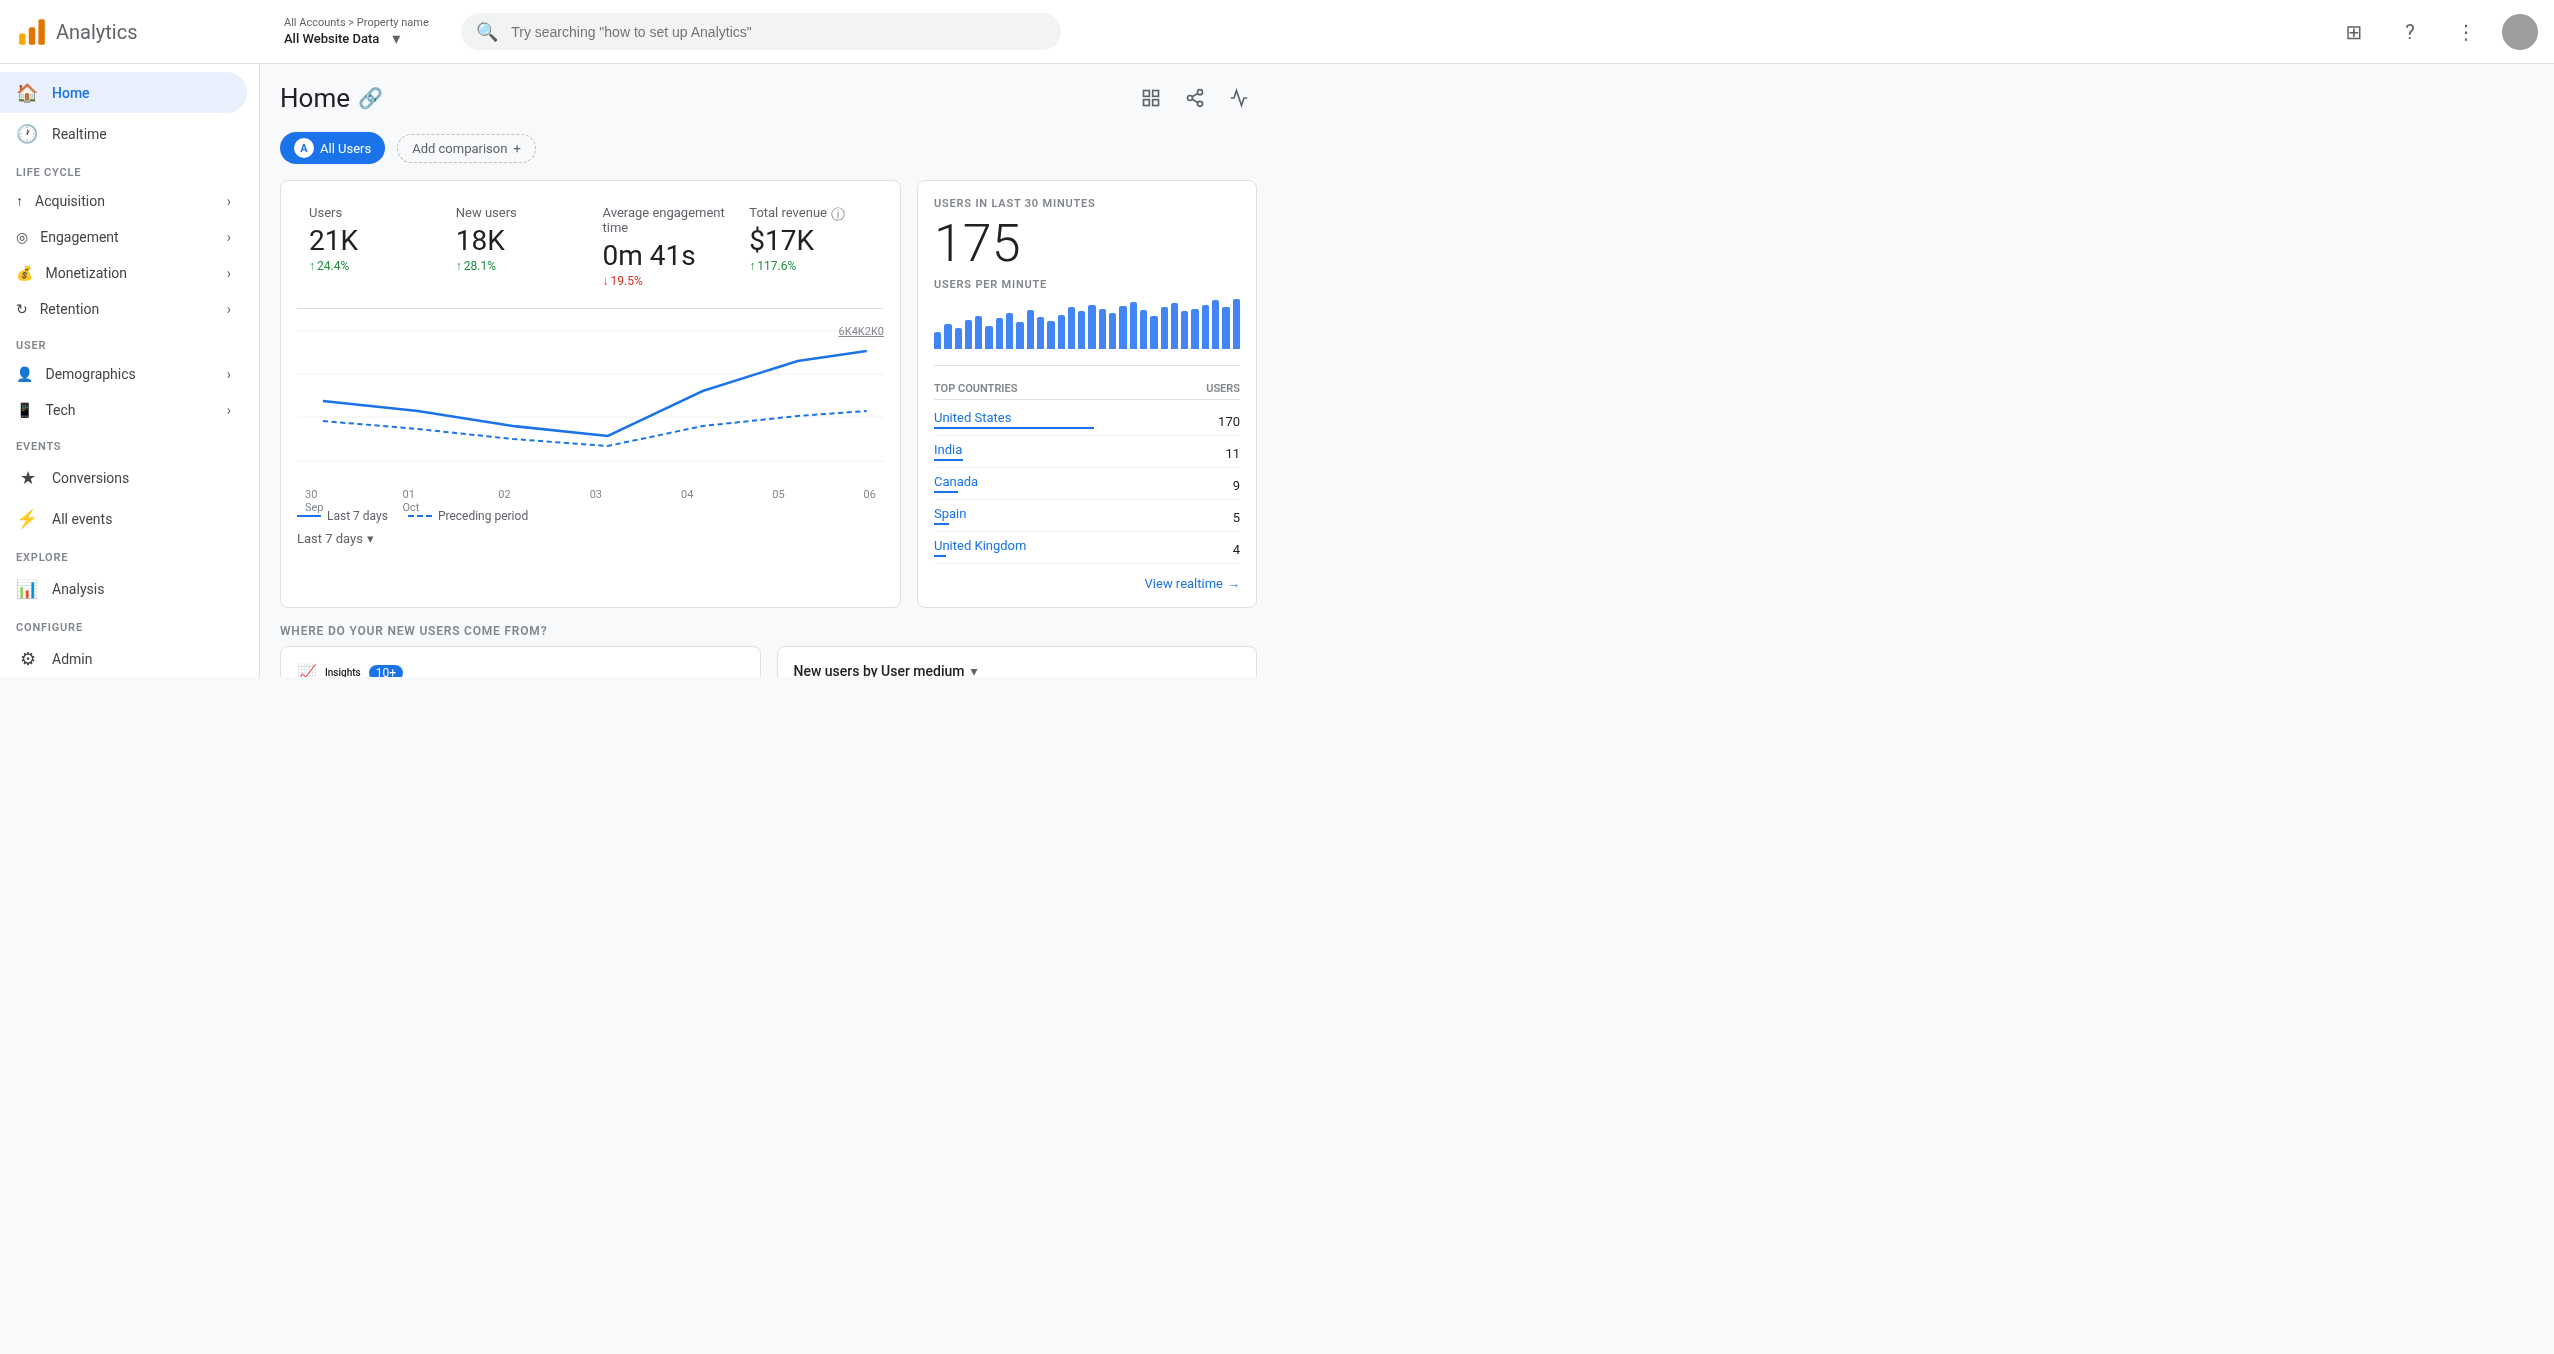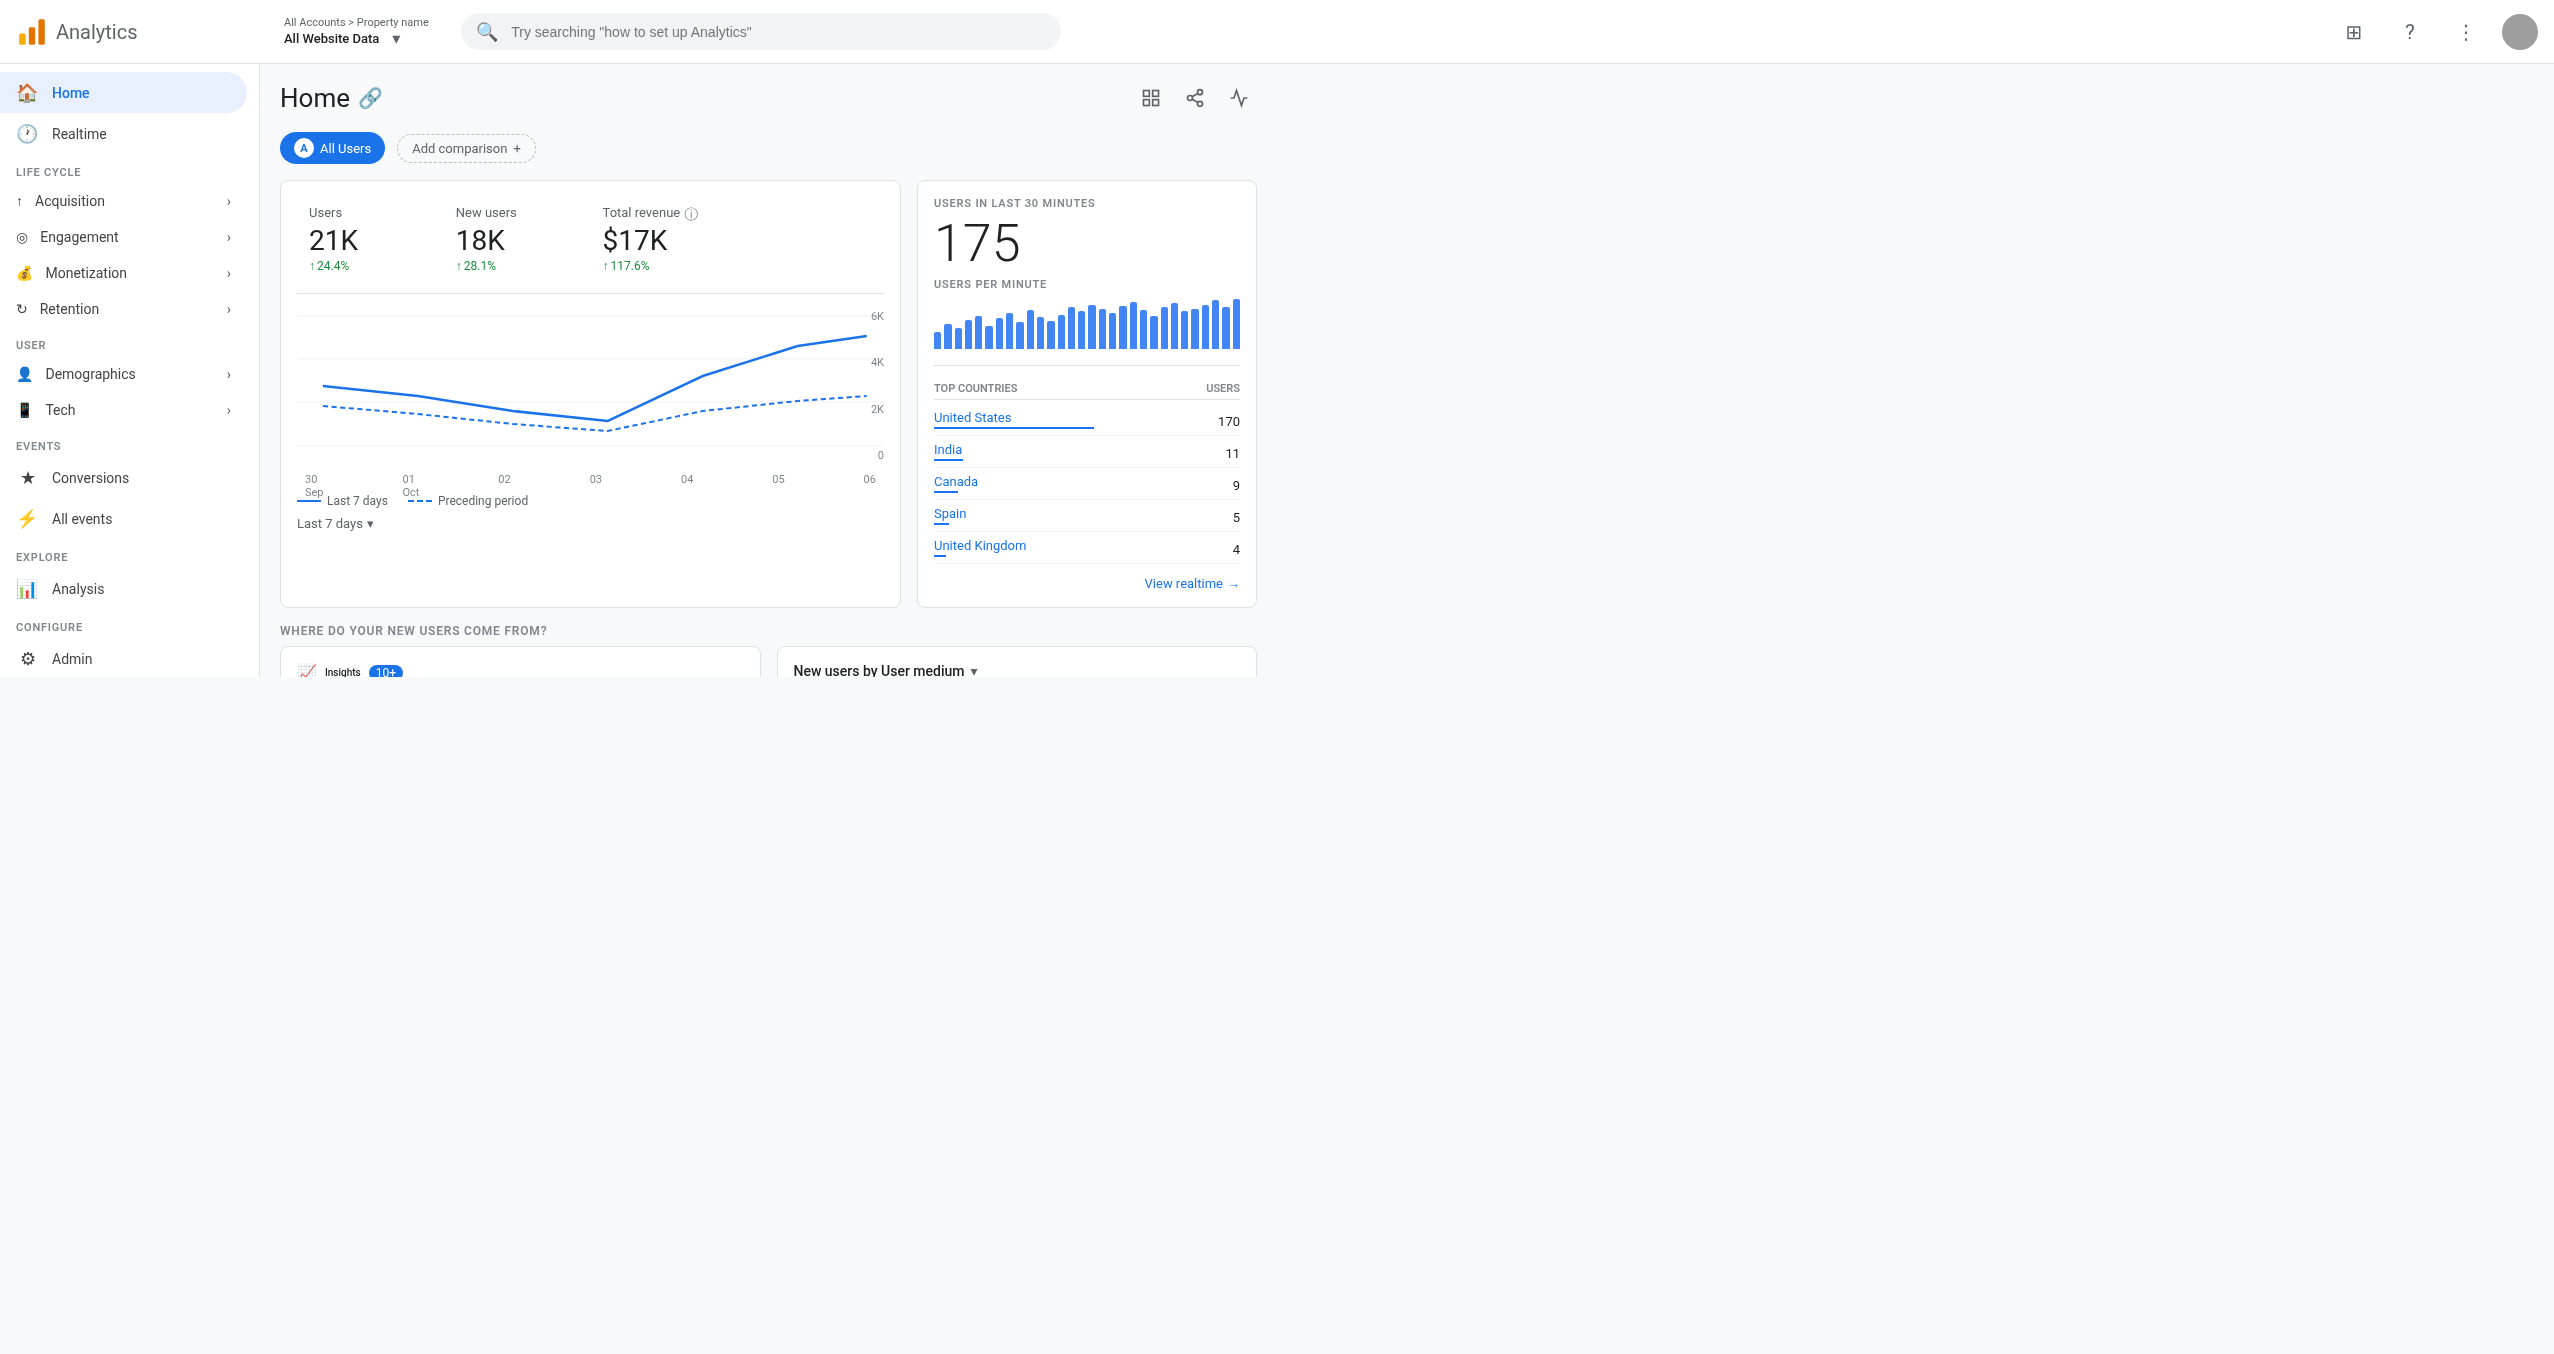--- a/index.html
+++ b/index.html
@@ -413,27 +413,28 @@
       border-top: 1px solid #e0e0e0;
       margin: 12px 0;
     }
 
     
     .y-labels {
       position: absolute;
       right: 0;
       top: 0;
       display: flex;
-      flex-direction: column;
+      flex-direction: row;
       justify-content: space-between;
       height: 160px;
       text-align: right;
       font-size: 11px;
       color: #80868b;
       padding: 4px 0;
+      text-decoration: underline;
     }
 
     .insights-icon { color: #1a73e8; font-size: 16px; }
 
     
     ::-webkit-scrollbar { width: 6px; height: 6px; }
     ::-webkit-scrollbar-track { background: transparent; }
     ::-webkit-scrollbar-thumb { background: #c4c4c4; border-radius: 3px; }
   </style>
 </head>
@@ -598,20 +599,28 @@
               <span>↑</span>
               <span>24.4%</span>
             </div>
           </div>
           <div class="metric-item">
             <div class="metric-label">New users</div>
             <div class="metric-value">18K</div>
             <div class="metric-change up">
               <span>↑</span>
               <span>28.1%</span>
+            </div>
+          </div>
+          <div class="metric-item">
+            <div class="metric-label">Average engagement time</div>
+            <div class="metric-value">0m 41s</div>
+            <div class="metric-change down">
+              <span>↓</span>
+              <span>19.5%</span>
             </div>
           </div>
           <div class="metric-item">
             <div style="display:flex;align-items:center;gap:4px;">
               <div class="metric-label">Total revenue</div>
               <span style="font-size:14px;color:#80868b;">ⓘ</span>
             </div>
             <div class="metric-value">$17K</div>
             <div class="metric-change up">
               <span>↑</span>

